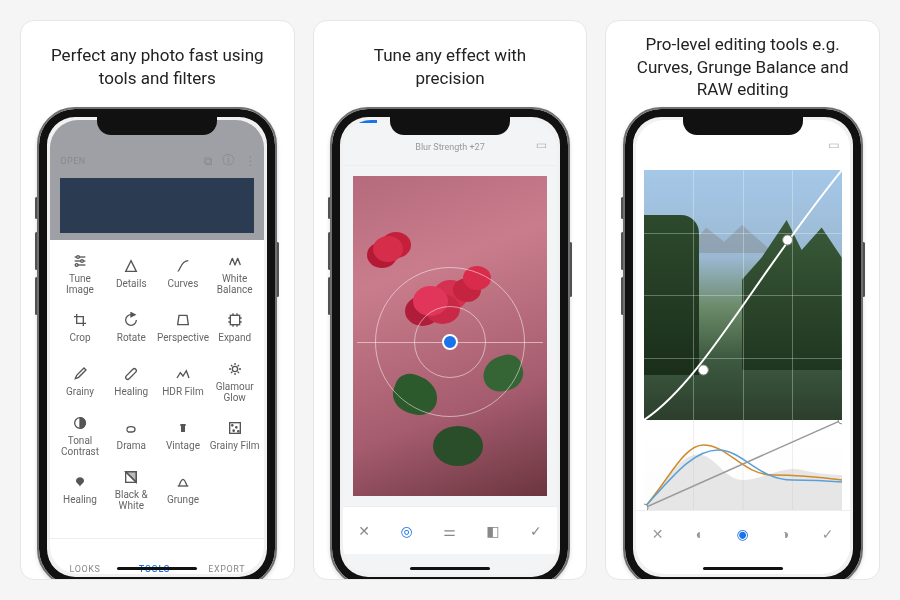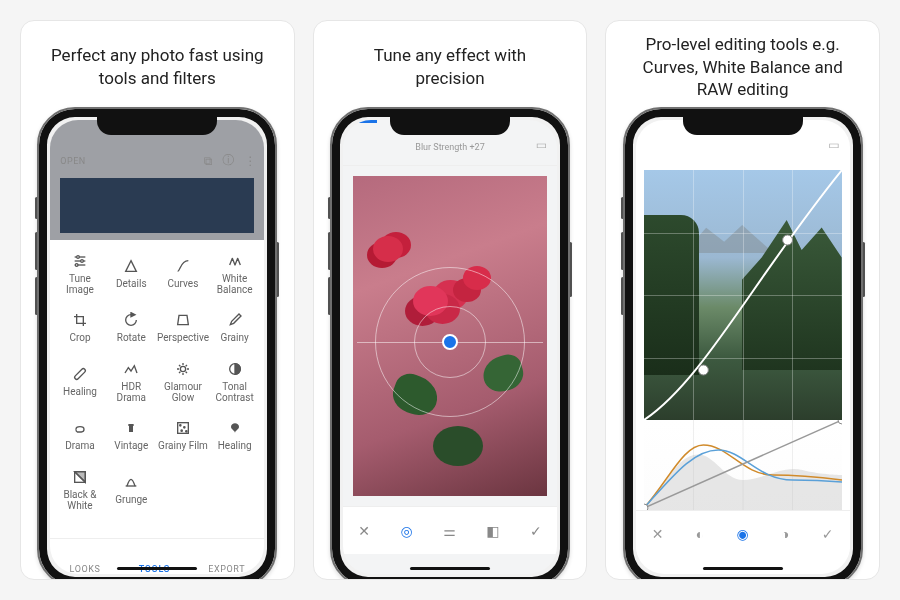--- a/index.html
+++ b/index.html
@@ -234,40 +234,49 @@
               <div class="ico">
                 <svg width="16" height="16" viewBox="0 0 24 24" fill="none" stroke="#555" stroke-width="2">
                   <path d="M6 5 L18 5 L20 19 L4 19 Z"></path>
                 </svg>
               </div>
               <div class="lbl">Perspective</div>
             </div>
             <div class="tool">
               <div class="ico">
                 <svg width="16" height="16" viewBox="0 0 24 24" fill="none" stroke="#555" stroke-width="2">
+                  <rect x="5" y="5" width="14" height="14"></rect>
+                  <path d="M9 2v3M15 2v3M9 22v-3M15 22v-3M2 9h3M2 15h3M22 9h-3M22 15h-3"></path>
+                </svg>
+              </div>
+              <div class="lbl">Expand</div>
+            </div>
+            <div class="tool">
+              <div class="ico">
+                <svg width="16" height="16" viewBox="0 0 24 24" fill="none" stroke="#555" stroke-width="2">
                   <path d="M18 3 L21 6 L10 17 L5 19 L7 14 Z"></path>
                 </svg>
               </div>
               <div class="lbl">Grainy</div>
             </div>
             <div class="tool">
               <div class="ico">
                 <svg width="16" height="16" viewBox="0 0 24 24" fill="none" stroke="#555" stroke-width="2">
                   <rect x="2" y="9" width="20" height="6" rx="3" transform="rotate(-45 12 12)"></rect>
                 </svg>
               </div>
               <div class="lbl">Healing</div>
             </div>
             <div class="tool">
               <div class="ico">
                 <svg width="16" height="16" viewBox="0 0 24 24" fill="none" stroke="#555" stroke-width="2">
                   <path d="M3 18 L8 10 L12 15 L17 7 L21 18"></path>
                 </svg>
               </div>
-              <div class="lbl">HDR Drama</div>
+              <div class="lbl">HDR Film</div>
             </div>
             <div class="tool">
               <div class="ico">
                 <svg width="16" height="16" viewBox="0 0 24 24" fill="none" stroke="#555" stroke-width="2">
                   <circle cx="12" cy="12" r="4"></circle>
                   <path d="M12 3v3M12 18v3M3 12h3M18 12h3M6 6l2 2M16 16l2 2M18 6l-2 2M8 16l-2 2"></path>
                 </svg>
               </div>
               <div class="lbl">Glamour Glow</div>
             </div>
@@ -381,21 +390,21 @@
           <span>◧</span>
           <span>✓</span>
         </div>
         <div class="home-ind"></div>
       </div>
     </div>
   </div>
 </div>
 
 <div class="card">
-  <div class="caption">Pro-level editing tools e.g. Curves, White Balance and RAW editing</div>
+  <div class="caption">Pro-level editing tools e.g. Curves, Grunge Balance and RAW editing</div>
   <div class="phone">
     <div class="side-btn btn-l1"></div>
       <div class="side-btn btn-l2"></div>
       <div class="side-btn btn-l3"></div>
       <div class="side-btn btn-r"></div>
     <div class="phone-frame">
       <div class="notch"></div>
       <div class="screen">
         <div class="s3-top">
           <span class="s3-compare">▭</span>

